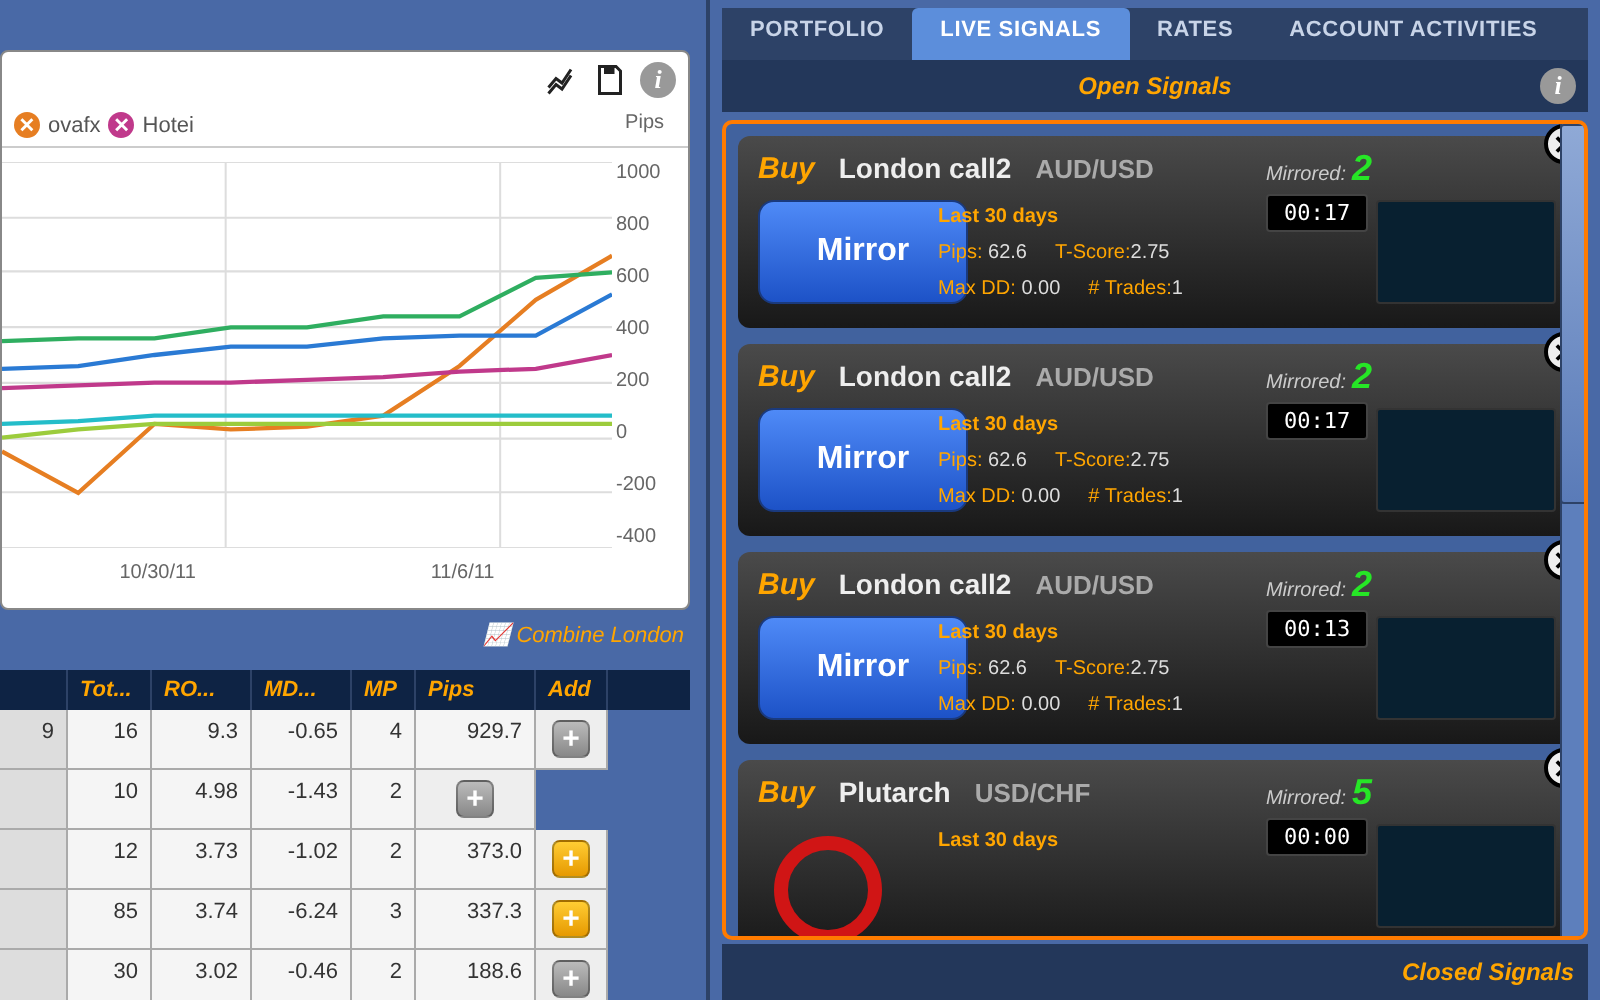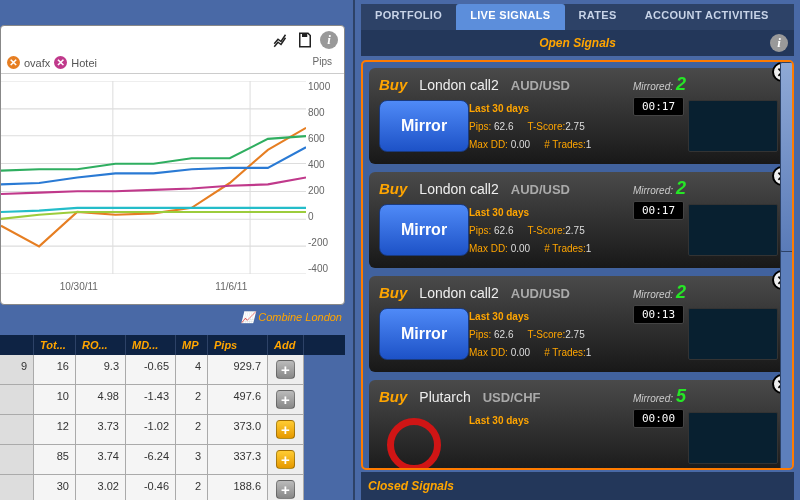--- a/index.html
+++ b/index.html
@@ -40,34 +40,34 @@
   .section-head{background:#23375a;color:#ffa500;font-size:12px;font-weight:bold;text-align:center;padding:6px;position:relative;font-style:italic;margin:0 6px;}
   .section-head .info-circle{position:absolute;right:6px;top:4px;}
   .signals-wrap{margin:4px 6px;border:2px solid #ff7b00;border-radius:5px;padding:6px 6px 2px;background:#41629e;position:relative;height:410px;overflow:hidden;}
   .scrollbar{position:absolute;right:-2px;top:0;width:14px;height:100%;background:#5d7fbc;border-left:1px solid #2d4267;}
   .scrollthumb{position:absolute;right:0;top:0;width:14px;height:190px;background:linear-gradient(#8fa9d6,#5a7bb8);border:1px solid #2d4267;border-radius:2px;}
 
   .signal-card{background:linear-gradient(#4a4a4a,#181818);border-radius:6px;padding:8px 10px 10px;margin-bottom:8px;position:relative;color:#ddd;font-size:11px;height:96px;}
   .close-x{position:absolute;top:-6px;right:-6px;width:20px;height:20px;border-radius:50%;background:#eee;color:#000;font-weight:bold;display:flex;align-items:center;justify-content:center;border:2px solid #000;cursor:pointer;font-size:13px;}
   .sig-line1{display:flex;align-items:baseline;gap:12px;}
   .buy{color:#ffa500;font-weight:bold;font-style:italic;font-size:15px;}
-  .sname{color:#eee;font-weight:normal;font-size:14px;}
+  .sname{color:#eee;font-weight:bold;font-size:14px;}
   .pair{color:#aaa;font-weight:bold;font-size:13px;}
   .mirror-box{position:absolute;right:100px;top:6px;text-align:left;font-size:10px;}
   .mirrored{color:#ccc;font-style:italic;}
   .mcount{color:#26e626;font-size:18px;font-style:italic;font-weight:bold;margin-left:3px;}
   .timer{background:#000;color:#fff;font:11px monospace;padding:2px 8px;border-radius:2px;margin-top:2px;display:inline-block;border:1px solid #444;}
   .minichart{position:absolute;right:8px;top:32px;width:90px;height:52px;background:#082030;border:1px solid #333;border-radius:2px;}
-  .mirror-btn{position:absolute;left:10px;top:32px;width:90px;height:52px;border-radius:8px;background:linear-gradient(#4f8af7,#1d52c7);color:#fff;font-weight:bold;font-size:16px;display:flex;align-items:center;justify-content:center;cursor:pointer;border:1px solid #1a3a7e;}
+  .mirror-btn{position:absolute;left:10px;top:32px;width:105px;height:52px;border-radius:8px;background:linear-gradient(#4f8af7,#1d52c7);color:#fff;font-weight:bold;font-size:16px;display:flex;align-items:center;justify-content:center;cursor:pointer;border:1px solid #1a3a7e;}
   .stop-ring{position:absolute;left:18px;top:38px;width:54px;height:54px;border:7px solid #d01515;border-radius:50%;}
   .stats{position:absolute;left:100px;top:32px;font-size:10px;line-height:18px;}
   .stats .lbl{color:#ffa500;}
   .stats .val{color:#ddd;margin-right:14px;}
 
-  .closed-bar{position:absolute;bottom:0;left:6px;right:6px;background:#23375a;color:#ffa500;font-size:12px;font-weight:bold;text-align:left;padding:7px;font-style:italic;}
+  .closed-bar{position:absolute;bottom:0;left:6px;right:6px;background:#23375a;color:#ffa500;font-size:12px;font-weight:bold;text-align:right;padding:7px;font-style:italic;}
 </style>
 </head>
 <body>
 
 <div class="left-panel">
   <div class="chart-box">
     <div class="chart-toolbar">
       <span class="tb-icon"><svg viewBox="0 0 24 24" width="18" height="18" fill="none" stroke="#222" stroke-width="2">
             <path d="M3 17l5-6 4 3 6-9"></path>
             <path d="M3 21l5-6 4 3 6-9"></path>
@@ -145,21 +145,20 @@
           <div>4</div>
           <div>929.7</div>
           <div class="addcell"><span class="addbtn grey">+</span></div>
         </div>
         <div class="grid-row">
           <div></div>
           <div>10</div>
           <div>4.98</div>
           <div>-1.43</div>
           <div>2</div>
-          <div>497.6</div>
           <div class="addcell"><span class="addbtn grey">+</span></div>
         </div>
         <div class="grid-row">
           <div></div>
           <div>12</div>
           <div>3.73</div>
           <div>-1.02</div>
           <div>2</div>
           <div>373.0</div>
           <div class="addcell"><span class="addbtn gold">+</span></div>

